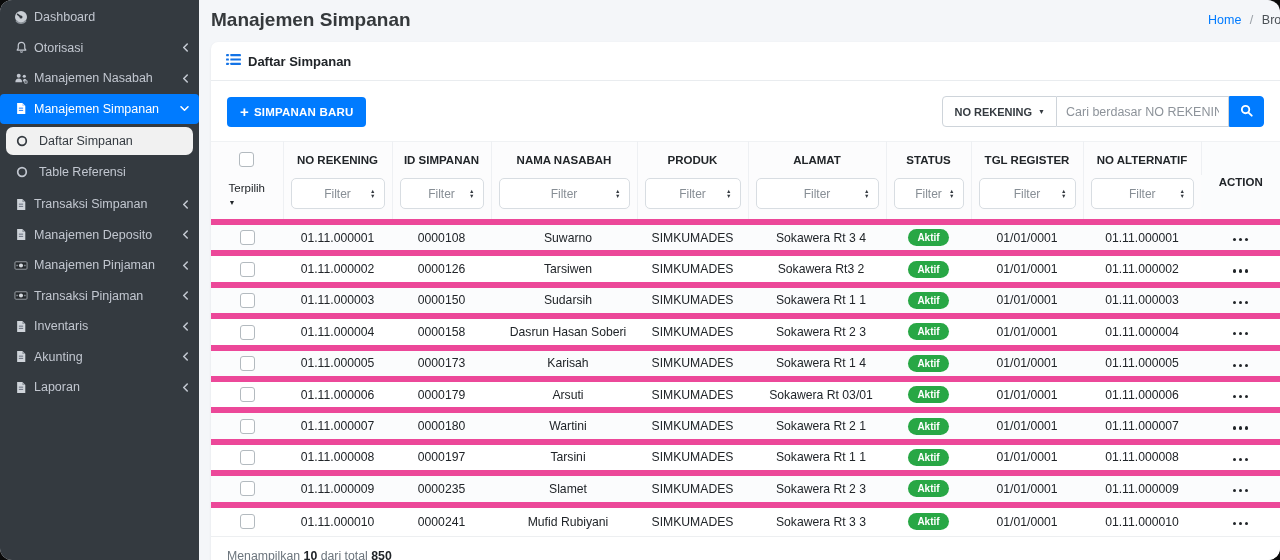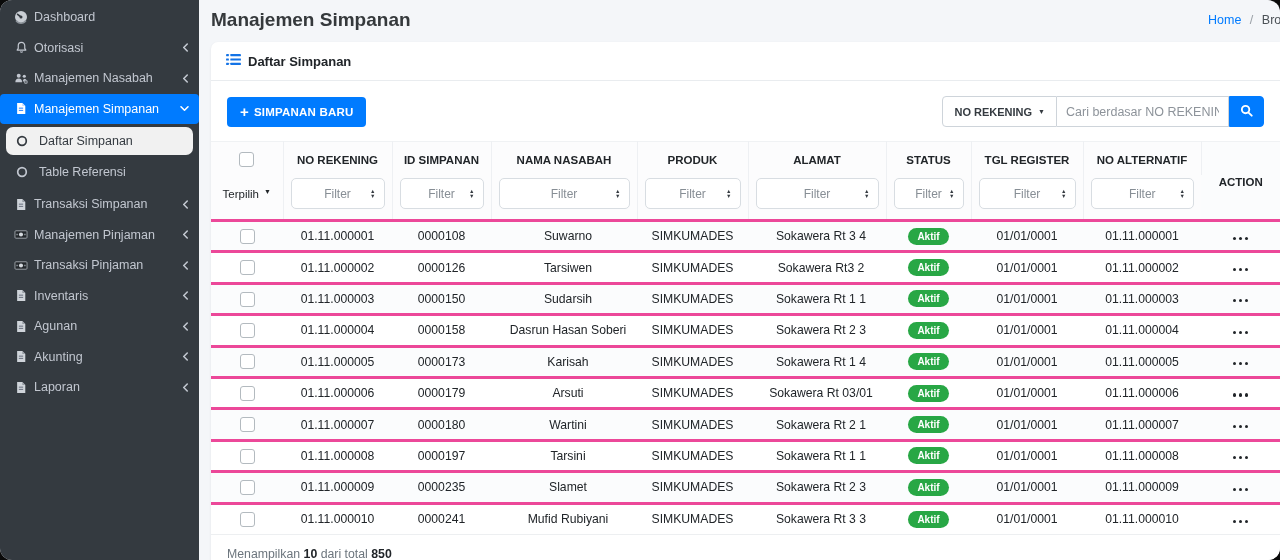--- a/index.html
+++ b/index.html
@@ -52,23 +52,23 @@
   thead th{font-size:11.5px;font-weight:700;padding:10px 4px 8px;border-right:1px solid #eef0f3;
            border-top:1px solid #f0f2f4;}
   thead th:last-child,thead td:last-child{border-right:none;}
   thead td{border-right:1px solid #eef0f3;padding:3px 0 10px;text-align:center;}
   th.action-h{border-bottom:1px solid #eef0f3;background:#fbfcfd;}
   .filter-box{display:flex;align-items:center;justify-content:center;position:relative;margin:0 7px;
               height:29px;background:#fff;border:1px solid #d8dde2;border-radius:5px;color:#878e95;
               font-size:12px;cursor:pointer;}
   .filter-box .sort{position:absolute;right:8px;top:50%;transform:translateY(-50%);display:flex;
                     flex-direction:column;color:#343a40;font-size:5.5px;line-height:5px;}
-  .terpilih{display:inline-flex;align-items:flex-start;gap:5px;font-size:11.5px;color:#212529;cursor:pointer;}
+  .terpilih{display:inline-flex;align-items:flex-start;gap:5px;font-size:11.5px;color:#212529;cursor:pointer;flex-direction:column;}
   .terpilih .caret{font-size:7px;}
-  tbody tr{height:31.4px;border-top:3px solid #ec4899;}
+  tbody tr{height:31.4px;border-top:6px solid #ec4899;}
   tbody tr:nth-child(odd){background:#fbfcfd;}
   tbody td{text-align:center;padding:4px;overflow:hidden;white-space:nowrap;}
   tbody td.ta-left{text-align:center;padding-left:12px;}
   .cb{width:13px;height:13px;border:1px solid #b3babf;border-radius:3px;background:#fff;
       display:inline-block;vertical-align:middle;cursor:pointer;}
   .badge-aktif{display:inline-block;background:#28a745;color:#fff;font-size:10px;font-weight:700;
                padding:3px 9px;border-radius:9px;}
   .dots{display:inline-flex;gap:2.5px;cursor:pointer;padding:4px 2px;}
   .dots i{width:3.2px;height:3.2px;border-radius:50%;background:#212529;display:block;}
   
@@ -167,20 +167,36 @@
         </span>
         <span class="s-label">Transaksi Simpanan</span>
         <span class="s-chev">
           <svg viewBox="0 0 8 10" width="7" height="9">
             <path d="M6 1 L2 5 L6 9" fill="none" stroke="currentColor" stroke-width="1.8" stroke-linecap="round" stroke-linejoin="round"></path>
           </svg>
         </span>
       </div>
       <div class="side-item">
         <span class="s-icon">
+          <svg viewBox="0 0 14 14" width="12" height="13">
+            <path d="M2.5 0.5 h6 l3.5 3.5 v9.5 h-9.5 z" fill="#cfd4da"></path>
+            <path d="M8.5 0.5 l3.5 3.5 h-3.5 z" fill="#959ba2"></path>
+            <rect x="4.5" y="6" width="5" height="1.2" fill="#6b7280"></rect>
+            <rect x="4.5" y="8.6" width="5" height="1.2" fill="#6b7280"></rect>
+          </svg>
+        </span>
+        <span class="s-label">Manajemen Deposito</span>
+        <span class="s-chev">
+          <svg viewBox="0 0 8 10" width="7" height="9">
+            <path d="M6 1 L2 5 L6 9" fill="none" stroke="currentColor" stroke-width="1.8" stroke-linecap="round" stroke-linejoin="round"></path>
+          </svg>
+        </span>
+      </div>
+      <div class="side-item">
+        <span class="s-icon">
           <svg viewBox="0 0 14 14" width="14" height="13">
             <rect x="0.5" y="3" width="13" height="8" rx="1" fill="#23272b" stroke="#aeb4ba" stroke-width="0.9"></rect>
             <circle cx="7" cy="7" r="2.2" fill="#d6dadf"></circle>
             <rect x="2" y="6.2" width="1.6" height="1.6" fill="#8d949b"></rect>
             <rect x="10.4" y="6.2" width="1.6" height="1.6" fill="#8d949b"></rect>
           </svg>
         </span>
         <span class="s-label">Manajemen Pinjaman</span>
         <span class="s-chev">
           <svg viewBox="0 0 8 10" width="7" height="9">
@@ -207,36 +223,20 @@
       <div class="side-item">
         <span class="s-icon">
           <svg viewBox="0 0 14 14" width="12" height="13">
             <path d="M2.5 0.5 h6 l3.5 3.5 v9.5 h-9.5 z" fill="#cfd4da"></path>
             <path d="M8.5 0.5 l3.5 3.5 h-3.5 z" fill="#959ba2"></path>
             <rect x="4.5" y="6" width="5" height="1.2" fill="#6b7280"></rect>
             <rect x="4.5" y="8.6" width="5" height="1.2" fill="#6b7280"></rect>
           </svg>
         </span>
         <span class="s-label">Inventaris</span>
-        <span class="s-chev">
-          <svg viewBox="0 0 8 10" width="7" height="9">
-            <path d="M6 1 L2 5 L6 9" fill="none" stroke="currentColor" stroke-width="1.8" stroke-linecap="round" stroke-linejoin="round"></path>
-          </svg>
-        </span>
-      </div>
-      <div class="side-item">
-        <span class="s-icon">
-          <svg viewBox="0 0 14 14" width="12" height="13">
-            <path d="M2.5 0.5 h6 l3.5 3.5 v9.5 h-9.5 z" fill="#cfd4da"></path>
-            <path d="M8.5 0.5 l3.5 3.5 h-3.5 z" fill="#959ba2"></path>
-            <rect x="4.5" y="6" width="5" height="1.2" fill="#6b7280"></rect>
-            <rect x="4.5" y="8.6" width="5" height="1.2" fill="#6b7280"></rect>
-          </svg>
-        </span>
-        <span class="s-label">Agunan</span>
         <span class="s-chev">
           <svg viewBox="0 0 8 10" width="7" height="9">
             <path d="M6 1 L2 5 L6 9" fill="none" stroke="currentColor" stroke-width="1.8" stroke-linecap="round" stroke-linejoin="round"></path>
           </svg>
         </span>
       </div>
       <div class="side-item">
         <span class="s-icon">
           <svg viewBox="0 0 14 14" width="12" height="13">
             <path d="M2.5 0.5 h6 l3.5 3.5 v9.5 h-9.5 z" fill="#cfd4da"></path>

